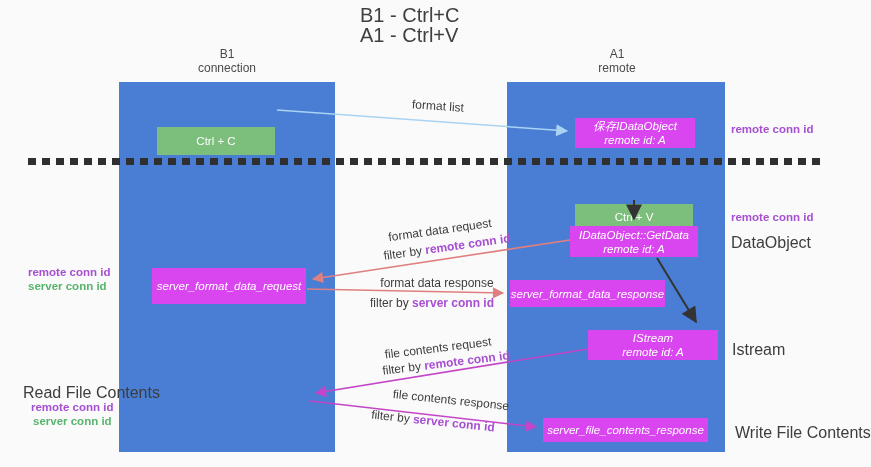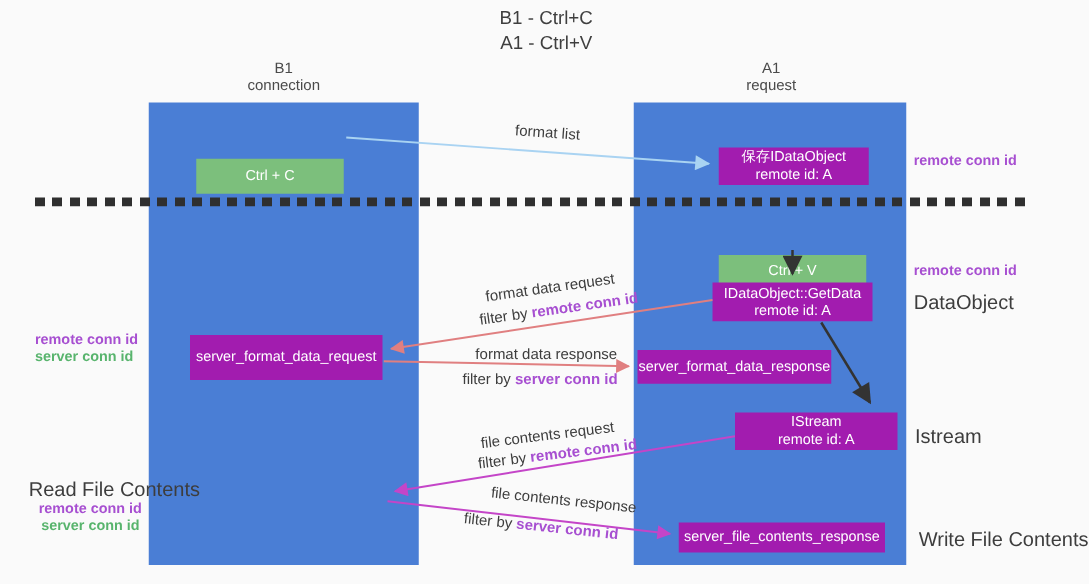--- a/index.html
+++ b/index.html
@@ -2,41 +2,41 @@
 <html><head>
 <meta charset="utf-8">
 <style>
   html,body{margin:0;padding:0;background:#fafafa;}
   #stage{
     position:relative;width:871px;height:467px;background:#fafafa;overflow:hidden;
     font-family:"Liberation Sans","DejaVu Sans",sans-serif;color:#3d3d3d;
   }
   .abs{position:absolute;}
   .title{
-    left:332px;top:5px;width:210px;text-align:center;
-    font-size:15px;line-height:20px;color:#3f3f3f;
+    left:360px;top:5px;width:210px;text-align:left;
+    font-size:20px;line-height:20px;color:#3f3f3f;
   }
   .col-header{
     width:120px;top:47px;text-align:center;font-size:12px;line-height:14px;color:#4a4a4a;
   }
   .column{
     background:#4a7ed5;top:82px;height:370px;
   }
   .col-left{left:119px;width:216px;}
   .col-right{left:507px;width:218px;}
   .dotline{
     left:28px;top:158px;width:796px;height:7px;
     background:repeating-linear-gradient(90deg,#2f2f2f 0 8px,rgba(0,0,0,0) 8px 14px);
   }
   .node{
     display:flex;flex-direction:column;align-items:center;justify-content:center;
     color:#fff;text-align:center;z-index:4;font-size:11.5px;line-height:14px;
   }
   .node.green{background:#7cbf7c;margin-top:32px;}
-  .node.orange{background:#a21caf;}
+  .node.orange{background:#d946ef;font-style:italic;}
   svg.overlay{position:absolute;left:0;top:0;z-index:5;pointer-events:none;}
   .ann{
     font-size:12px;color:#3d3d3d;white-space:nowrap;z-index:6;
     transform-origin:center center;
   }
   .ctr{transform:translate(-50%,-50%);}
   .purple{color:#a74fd1;font-weight:bold;}
   .greentxt{color:#58b46d;font-weight:bold;}
   .sidelabel{font-size:16px;white-space:nowrap;z-index:6;}
   .sm{font-size:11.5px;}
@@ -50,21 +50,21 @@
     <div>B1 - Ctrl+C</div>
     <div>A1 - Ctrl+V</div>
   </div>
 
   <div class="abs col-header" style="left:167px;">
     <div>B1</div>
     <div>connection</div>
   </div>
   <div class="abs col-header" style="left:557px;">
     <div>A1</div>
-    <div>request</div>
+    <div>remote</div>
   </div>
 
   <div class="abs column col-left"></div>
   <div class="abs column col-right"></div>
 
   <div class="abs dotline"></div>
 
   <div class="abs node green" style="left:157px;top:95px;width:118px;height:28px;">
     <span>Ctrl + C</span>
   </div>

